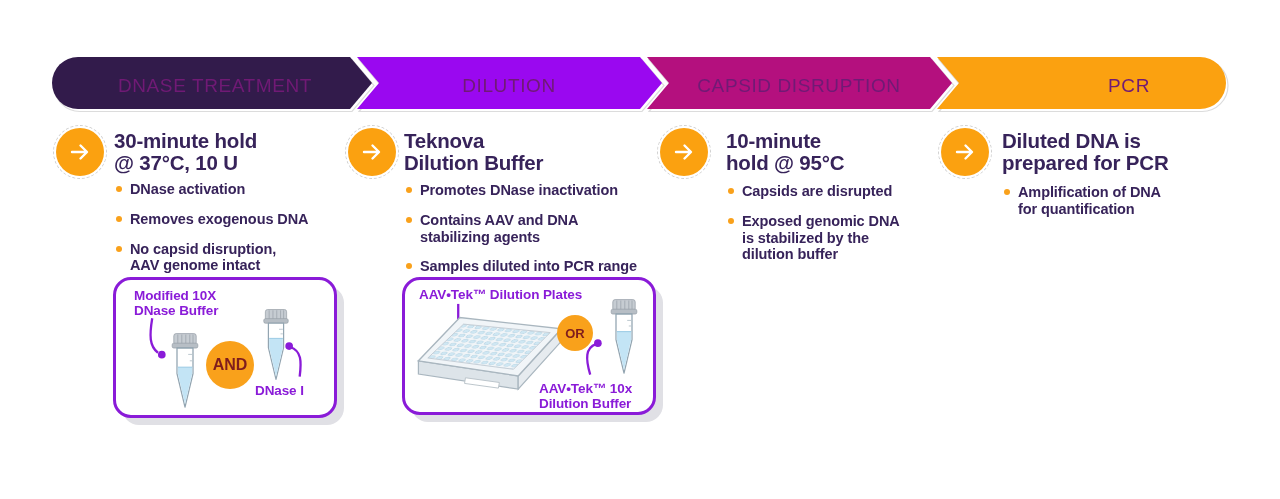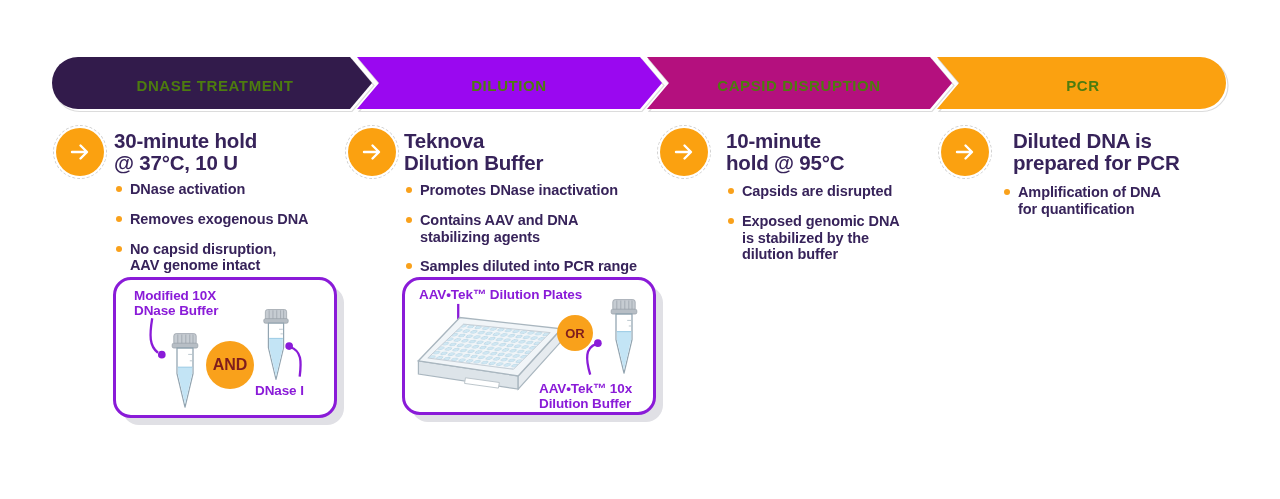--- a/index.html
+++ b/index.html
@@ -3,42 +3,42 @@
 <meta charset="utf-8">
 <style>
   * { box-sizing: border-box; margin: 0; padding: 0; }
   html,body { background:#ffffff; }
   body { font-family: "Liberation Sans", sans-serif; }
   .canvas { position:relative; width:1280px; height:499px; background:#ffffff; overflow:hidden; }
 
   
   .banner-svg { position:absolute; left:0; top:56px; width:1280px; height:58px; }
   .chevron-label { position:absolute; top:76px; height:20px; line-height:20px;
-    color:#4d7c0f; font-size:15px; font-weight:700; letter-spacing:.6px; text-align:center; }
+    color:#701a75; font-size:19px; font-weight:400; letter-spacing:.6px; text-align:center; }
   .lbl-1 { left:70px;  width:290px; }
   .lbl-2 { left:368px; width:282px; }
   .lbl-3 { left:655px; width:288px; }
-  .lbl-4 { left:945px; width:276px; }
+  .lbl-4 { left:991px; width:276px; }
 
   
   .step-icon { position:absolute; width:54px; height:54px; border:1px dashed #cfcfcf;
     border-radius:50%; display:flex; align-items:center; justify-content:center; }
   .step-icon .disc { width:48px; height:48px; border-radius:50%; background:#fba110;
     display:flex; align-items:center; justify-content:center; }
   .icon-1 { left:53px;  top:125px; }
   .icon-2 { left:345px; top:125px; }
   .icon-3 { left:657px; top:125px; }
   .icon-4 { left:938px; top:125px; }
 
   .heading { position:absolute; color:#37235a; font-size:20.5px; font-weight:700;
     line-height:1.08; letter-spacing:-0.2px; white-space:pre-line; }
   .hd-1 { left:114px;  top:130px; width:210px; }
   .hd-2 { left:404px;  top:130px; width:230px; }
   .hd-3 { left:726px;  top:130px; width:210px; }
-  .hd-4 { left:1002px; top:130px; width:210px;margin-left:11px; }
+  .hd-4 { left:1002px; top:130px; width:210px; }
 
   .bullets { position:absolute; display:flex; flex-direction:column; gap:13px; }
   .bl-1 { left:116px;  top:181px; width:230px; }
   .bl-2 { left:406px;  top:182px; width:258px; }
   .bl-3 { left:728px;  top:183px; width:200px; }
   .bl-4 { left:1004px; top:184px; width:190px; }
   .bullet { display:flex; }
   .bullet .dot { flex:0 0 auto; width:6px; height:6px; border-radius:50%;
     background:#f9a11b; margin:5px 8px 0 0; }
   .bullet .txt { color:#37235a; font-size:14.5px; font-weight:700; line-height:1.16;

